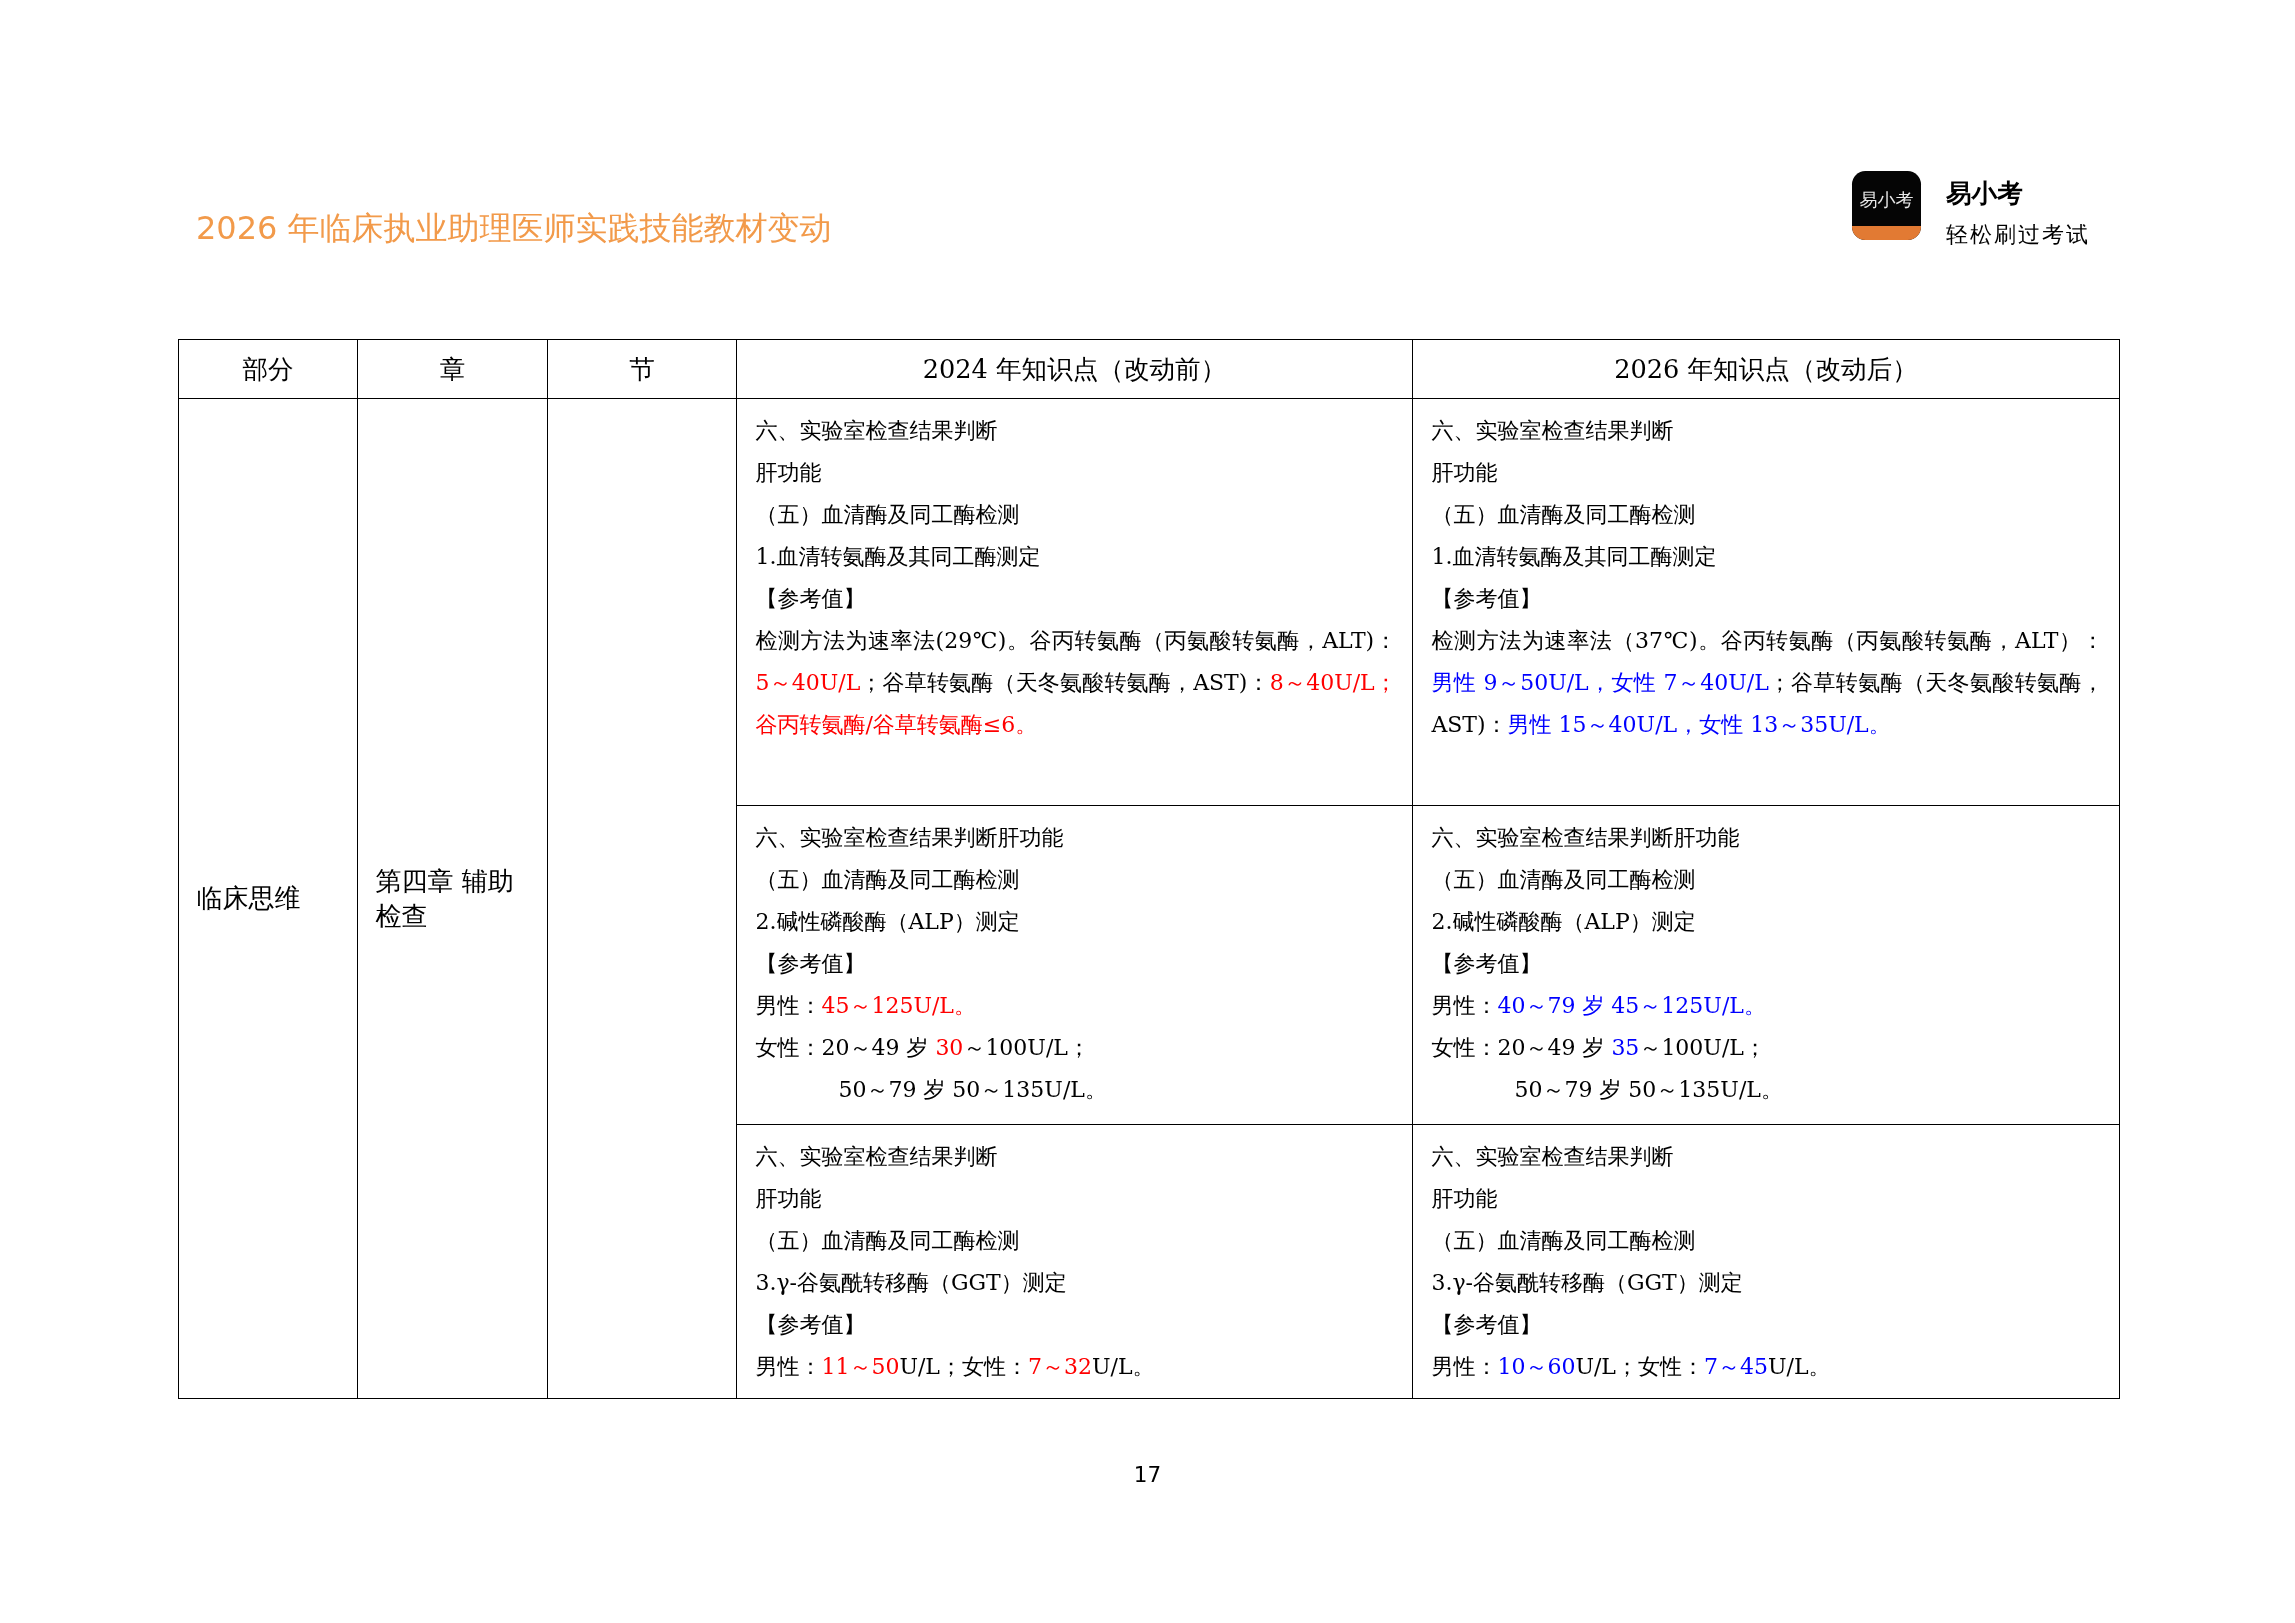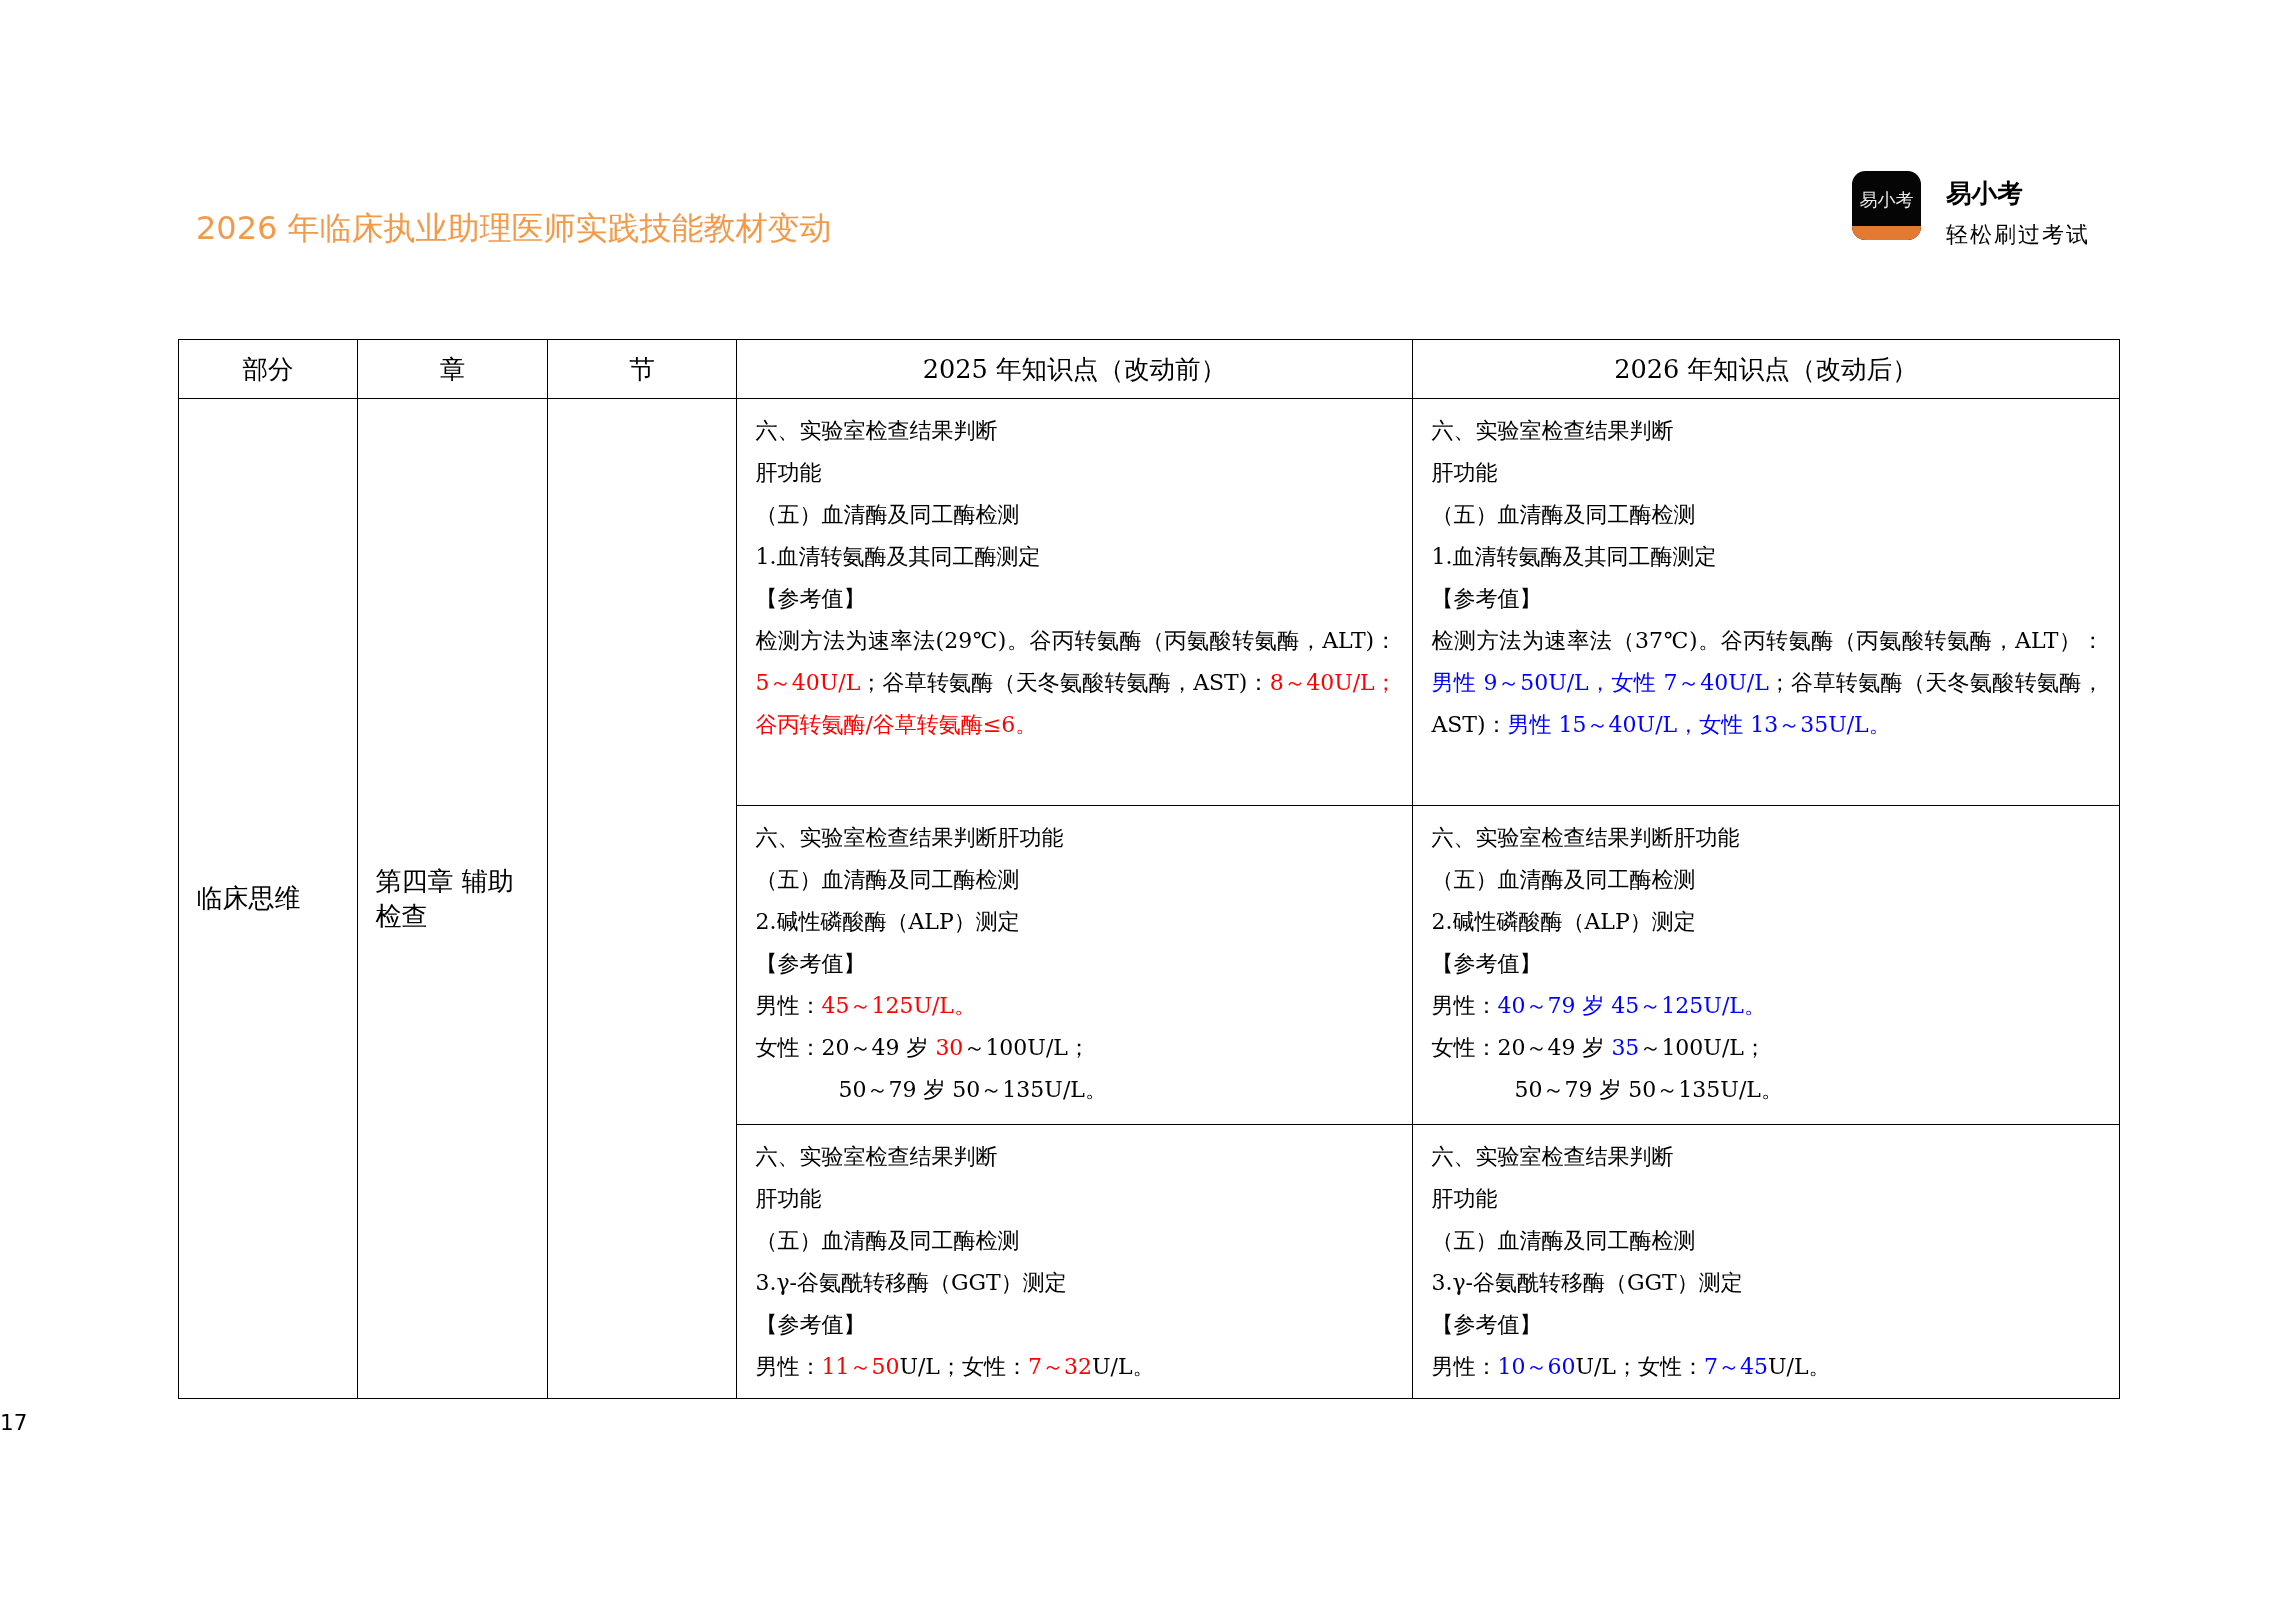--- a/index.html
+++ b/index.html
@@ -21,21 +21,21 @@
   table.main td, table.main th { border:1.5px solid #000; padding:0; vertical-align:top; }
   table.main th { font-weight:normal; font-size:25.6px; height:58px; vertical-align:middle; text-align:center; }
   .cell { padding:11.2px 15.3px 0 18.4px; font-size:22px; line-height:42px; }
   .cell .ln { display:block; white-space:nowrap; }
   .cell .wrap { white-space:normal; text-align:justify; }
   .red { color:#ff0000; }
   .blue { color:#0000ff; }
   .indent { padding-left:83px; }
   .merged { vertical-align:middle !important; font-size:26px; }
   .merged .mtxt { padding:0 17.4px; line-height:35px; }
-  .page-num { position:absolute; left:0; right:0; top:1410px; text-align:left; font-size:21.5px;
+  .page-num { position:absolute; left:0; right:0; top:1462px; text-align:center; font-size:21.5px;
               font-family:"DejaVu Sans", sans-serif; }
 </style>
 </head>
 <body>
 
 <div class="title">2026 年临床执业助理医师实践技能教材变动</div>
 
 <div class="logo">
   <div class="glyphs">易小考</div>
   <div class="band"></div>
@@ -49,21 +49,21 @@
       <col style="width:190px">
       <col style="width:189px">
       <col style="width:676px">
       <col style="width:707px">
   </colgroup>
   <tbody>
       <tr>
     <th>部分</th>
     <th>章</th>
     <th>节</th>
-    <th>2025 年知识点（改动前）</th>
+    <th>2024 年知识点（改动前）</th>
     <th>2026 年知识点（改动后）</th>
   </tr>
 
   <tr style="height:407px">
     <td rowspan="3" class="merged">
       <div class="mtxt">临床思维</div>
     </td>
     <td rowspan="3" class="merged">
       <div class="mtxt">第四章  辅助检查</div>
     </td>

